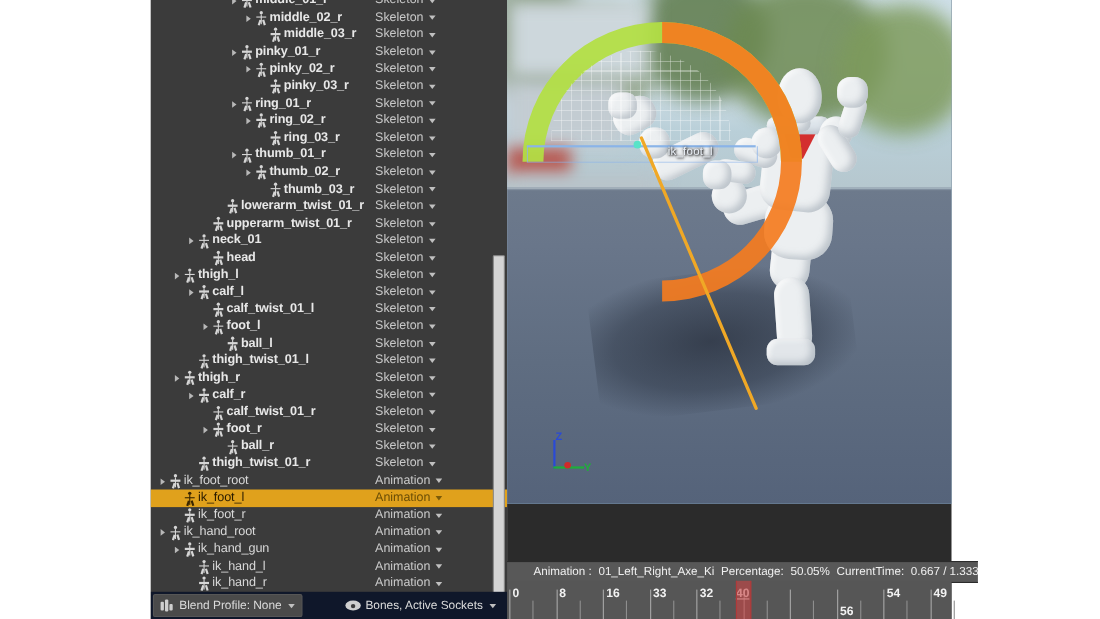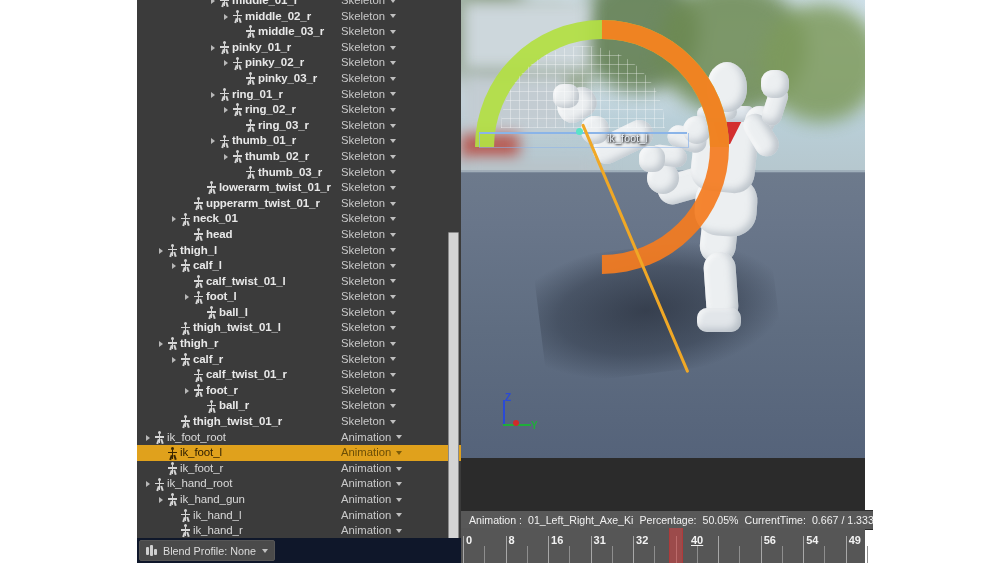--- a/index.html
+++ b/index.html
@@ -231,21 +231,21 @@
     background:#bdbdbd;border:1px solid #6d6d6d;display:flex;
   }
   .nseg{flex:1;border-right:1px solid #6d6d6d;position:relative;}
   .nseg:last-child{border-right:none;}
   #notif-start{position:absolute;left:0;top:0;width:3px;height:24px;background:#e6c237;}
   #notif-playhead{position:absolute;left:55.5%;top:0;width:2px;height:24px;background:#e02020;}
 
   #status-bar{
     position:absolute;left:0;top:510px;width:404px;height:18px;background:#585858;
     border-top:1px solid #2b2b2b;border-bottom:1px solid #2b2b2b;
-    display:flex;align-items:center;padding-left:8px;gap:6px;white-space:nowrap;overflow:hidden;text-align:center;
+    display:flex;align-items:center;padding-left:24px;gap:6px;white-space:nowrap;overflow:hidden;text-align:center;
   }
   #status-bar span{font-size:10.6px;color:#f0f0f0;}
 
   #ruler{position:absolute;left:0;top:528px;width:404px;height:35px;background:#565656;}
   .tick{position:absolute;top:8px;width:1px;height:27px;background:#a8a8a8;}
   .tick.minor{top:18px;height:17px;background:#8e8e8e;}
   .tlab{position:absolute;top:6px;font-size:11px;color:#f2f2f2;font-weight:bold;}
   #ruler-playhead{position:absolute;top:0;width:12px;height:35px;background:rgba(200,70,70,.62);
     border-left:1px solid #b03a3a;border-right:1px solid #b03a3a;}
 </style>
@@ -823,20 +823,28 @@
     </div>
 
     <div id="tree-toolbar">
       <div class="tb-btn" id="blend-btn">
         <span class="blend-ico">
           <span class="b1"></span>
             <span class="b2"></span>
             <span class="b3"></span>
         </span>
         <span>Blend Profile: None</span>
+        <span class="caret"></span>
+      </div>
+      <div class="tb-btn" id="bones-btn">
+        <span class="eye-ico">
+          <span class="o"></span>
+            <span class="p"></span>
+        </span>
+        <span>Bones, Active Sockets</span>
         <span class="caret"></span>
       </div>
     </div>
   </div>
 
   <div id="right">
 
     <div id="viewport">
 
       <div id="bg-sky"></div>
@@ -919,33 +927,33 @@
         <div class="tick" style="left: 2px;"></div>
         <div class="tlab" style="left: 5px;">0</div>
         <div class="tick minor" style="left: 23.2632px;"></div>
         <div class="tick" style="left: 44.5263px;"></div>
         <div class="tlab" style="left: 47.5263px;">8</div>
         <div class="tick minor" style="left: 65.7895px;"></div>
         <div class="tick" style="left: 87.0526px;"></div>
         <div class="tlab" style="left: 90.0526px;">16</div>
         <div class="tick minor" style="left: 108.316px;"></div>
         <div class="tick" style="left: 129.579px;"></div>
-        <div class="tlab" style="left: 132.579px;">31</div>
+        <div class="tlab" style="left: 132.579px;">33</div>
         <div class="tick minor" style="left: 150.842px;"></div>
         <div class="tick" style="left: 172.105px;"></div>
         <div class="tlab" style="left: 175.105px;">32</div>
         <div class="tick minor" style="left: 193.368px;"></div>
         <div class="tick" style="left: 214.632px;"></div>
-        <div class="tlab" style="left: 230px; text-decoration: underline;">40</div>
+        <div class="tlab" style="left: 208px; text-decoration: underline;">40</div>
         <div class="tick minor" style="left: 235.895px;"></div>
         <div class="tick" style="left: 257.158px;"></div>
         <div class="tlab" style="left: 260.158px; margin-top: 41px;">48</div>
         <div class="tick minor" style="left: 278.421px;"></div>
         <div class="tick" style="left: 299.684px;"></div>
-        <div class="tlab" style="left: 302.684px;">56</div>
+        <div class="tlab" style="left: 302.684px; margin-top: 16px;">56</div>
         <div class="tick minor" style="left: 320.947px;"></div>
         <div class="tick" style="left: 342.211px;"></div>
         <div class="tlab" style="left: 345.211px;">54</div>
         <div class="tick minor" style="left: 363.474px;"></div>
         <div class="tick" style="left: 384.737px;"></div>
         <div class="tlab" style="left: 387.737px;">49</div>
         <div class="tick minor" style="left: 406px;"></div>
         <div id="ruler-playhead" style="left: 207.632px;"></div>
       </div>
   </div>

